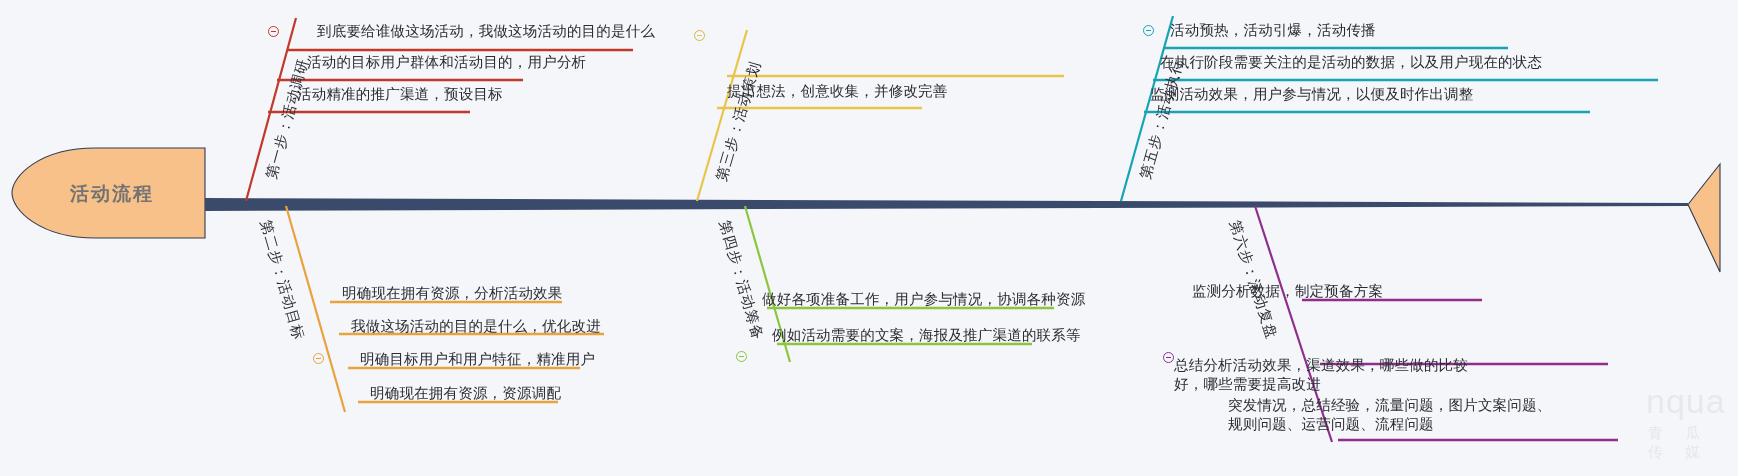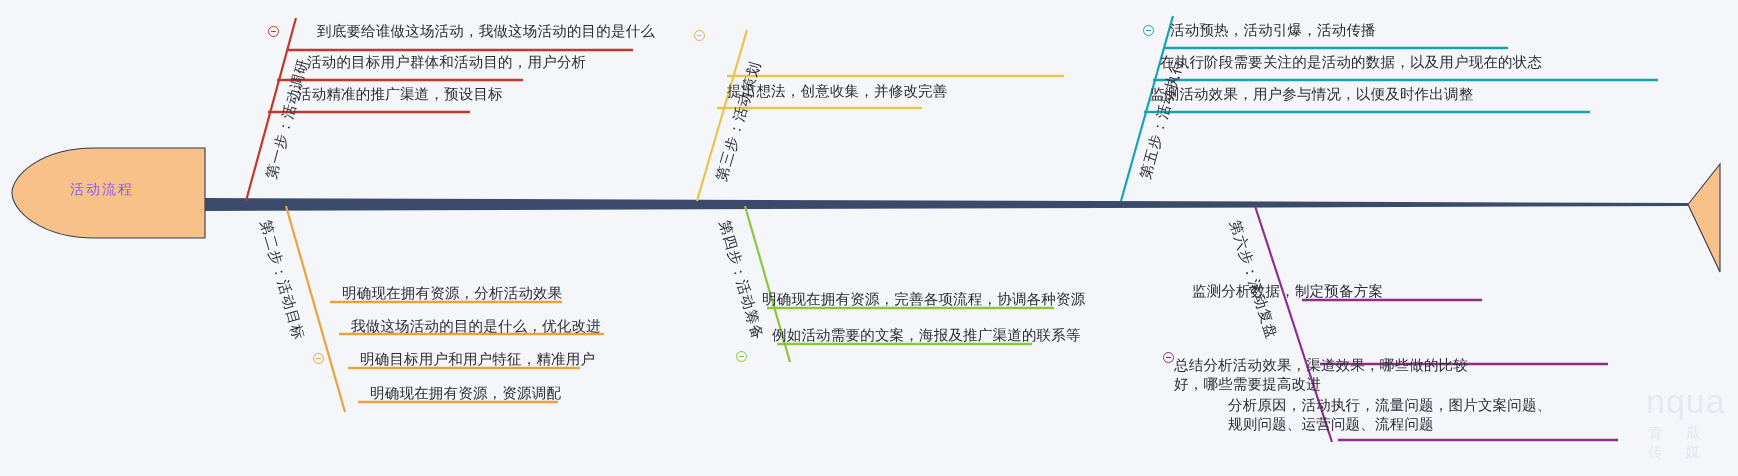--- a/index.html
+++ b/index.html
@@ -15,24 +15,24 @@
     position:absolute;
     color:#2b2b33;
     font-size:14.5px;
     line-height:19px;
     white-space:pre;
     letter-spacing:0.2px;
   }
   .htxt.wrap{white-space:pre-line;}
   .headtxt{
     position:absolute;
-    font-size:14px;
-    color:#8b5cf6;
+    font-size:19px;
+    color:#737373;
     letter-spacing:2px;
-    font-weight:400;
+    font-weight:700;
   }
   .rotlabel{
     position:absolute;
     font-size:14.5px;
     color:#2b2b33;
     white-space:nowrap;
     letter-spacing:1px;
     transform-origin:0 0;
   }
   .minus{
@@ -139,27 +139,27 @@
 
   <div class="minus" style="left:313px;top:353px;color:#e8a33d;border:1px solid #e8a33d;"></div>
   <div class="rotlabel" style="left:274px;top:218px;transform:rotate(74deg);color:#2b2b33;">第二步：活动目标</div>
   <div class="htxt" style="left:342px;top:284px;">明确现在拥有资源，分析活动效果</div>
   <div class="htxt" style="left:351px;top:317px;">我做这场活动的目的是什么，优化改进</div>
   <div class="htxt" style="left:370px;top:384px;">明确现在拥有资源，资源调配</div>
   <div class="htxt" style="left:360px;top:350px;">明确目标用户和用户特征，精准用户</div>
 
   <div class="minus" style="left:736px;top:351px;color:#8cc63e;border:1px solid #8cc63e;"></div>
   <div class="rotlabel" style="left:733px;top:218px;transform:rotate(73.9deg);color:#2b2b33;">第四步：活动筹备</div>
-  <div class="htxt" style="left:762px;top:290px;">明确现在拥有资源，完善各项流程，协调各种资源</div>
+  <div class="htxt" style="left:762px;top:290px;">做好各项准备工作，用户参与情况，协调各种资源</div>
   <div class="htxt" style="left:772px;top:326px;">例如活动需要的文案，海报及推广渠道的联系等</div>
 
   <div class="minus" style="left:1163px;top:352px;color:#8e2f8e;border:1px solid #8e2f8e;"></div>
   <div class="rotlabel" style="left:1243px;top:218px;transform:rotate(72deg);color:#2b2b33;">第六步：活动复盘</div>
   <div class="htxt" style="left:1192px;top:282px;">监测分析数据，制定预备方案</div>
   <div class="htxt wrap" style="left:1174px;top:320px;margin-top:36px;">总结分析活动效果，渠道效果，哪些做的比较
 好，哪些需要提高改进</div>
-  <div class="htxt wrap" style="left:1228px;top:396px;">分析原因，活动执行，流量问题，图片文案问题、
+  <div class="htxt wrap" style="left:1228px;top:396px;">突发情况，总结经验，流量问题，图片文案问题、
 规则问题、运营问题、流程问题</div>
 
   <div class="wm" style="left:1646px;top:382px;">nqua</div>
   <div class="wm2" style="left:1648px;top:424px;">青 瓜 传 媒</div>
 
 </div>
 
 </body></html>

